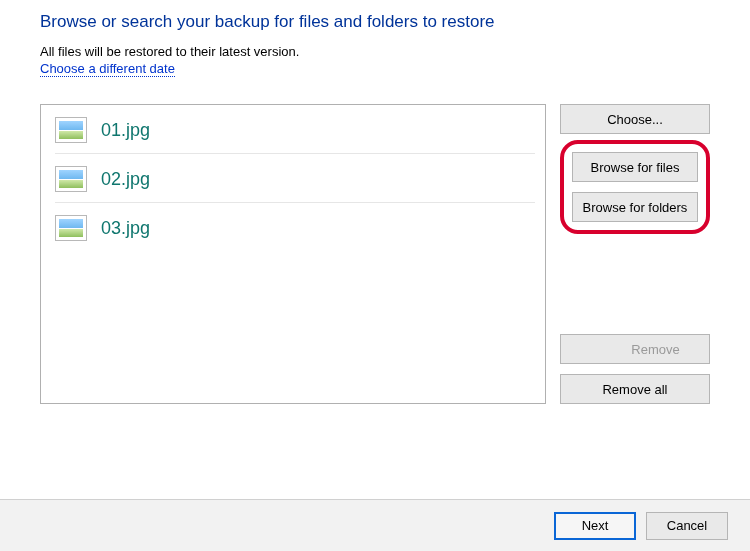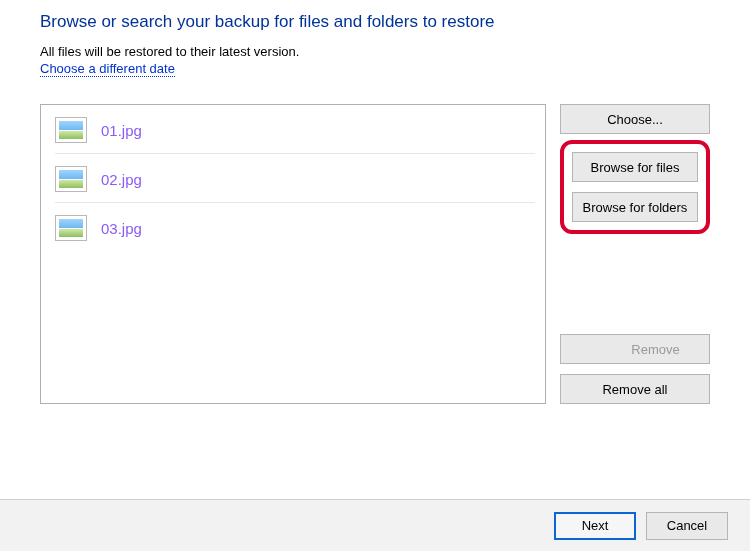--- a/index.html
+++ b/index.html
@@ -71,22 +71,22 @@
     left: 3px; right: 3px; top: 3px; height: 9px;
     background: linear-gradient(#9fd4ff,#6fb8f0);
   }
   .thumb::after {
     content: "";
     position: absolute;
     left: 3px; right: 3px; bottom: 3px; height: 8px;
     background: linear-gradient(#cfe8a8,#8fbf5e);
   }
   .fname {
-    font-size: 15px;
-    color: #8b5cf6;
+    font-size: 18px;
+    color: #0f766e;
   }
   .side {
     width: 150px;
     display: flex;
     flex-direction: column;
     gap: 10px;
   }
   .btn {
     height: 30px;
     background: #e9e9e9;
@@ -97,21 +97,21 @@
     padding: 0;
   }
   .btn:disabled {
     color: #9a9a9a;
     cursor: default;
     padding-left: 41px;
   }
   .spacer { flex: 0 0 80px; }
   .highlight-box {
     border: 4px solid #d8002d;
-    border-radius: 12px;
+    border-radius: 18px;
     padding: 8px;
     display: flex;
     flex-direction: column;
     gap: 10px;
     margin-top: -4px;
   }
   .footer {
     position: absolute;
     left: 0; right: 0; bottom: 0;
     height: 52px;

